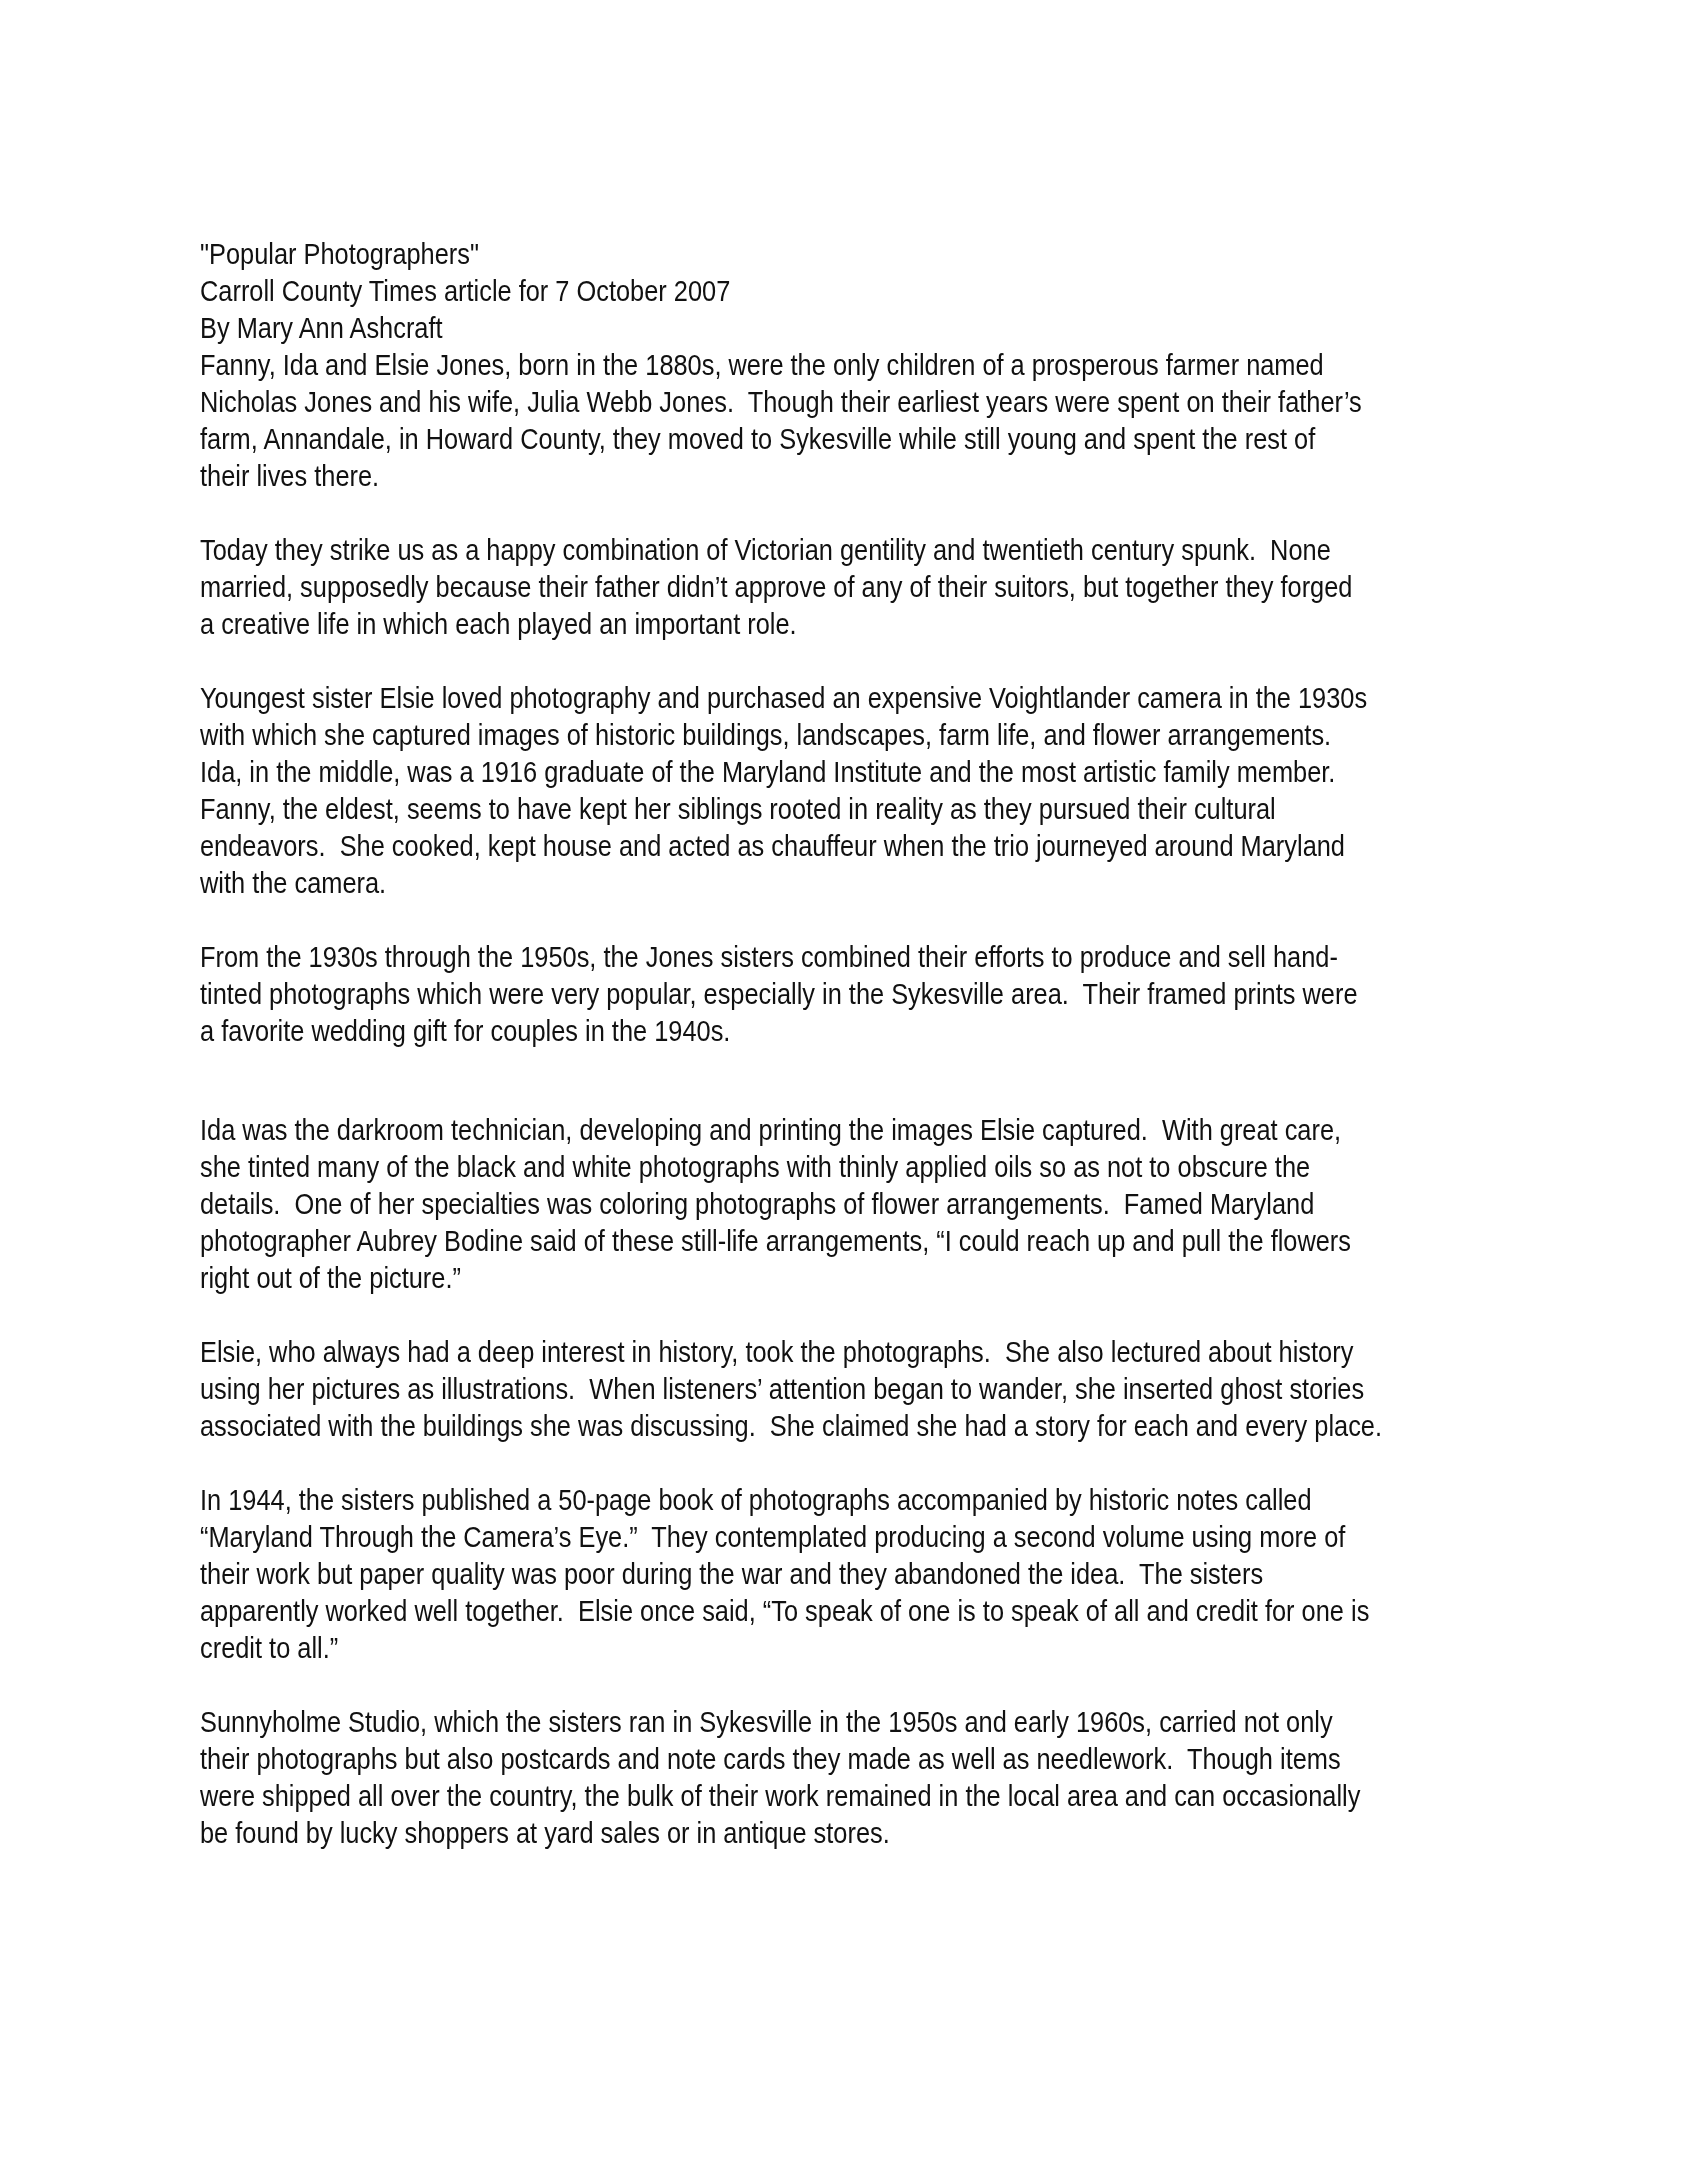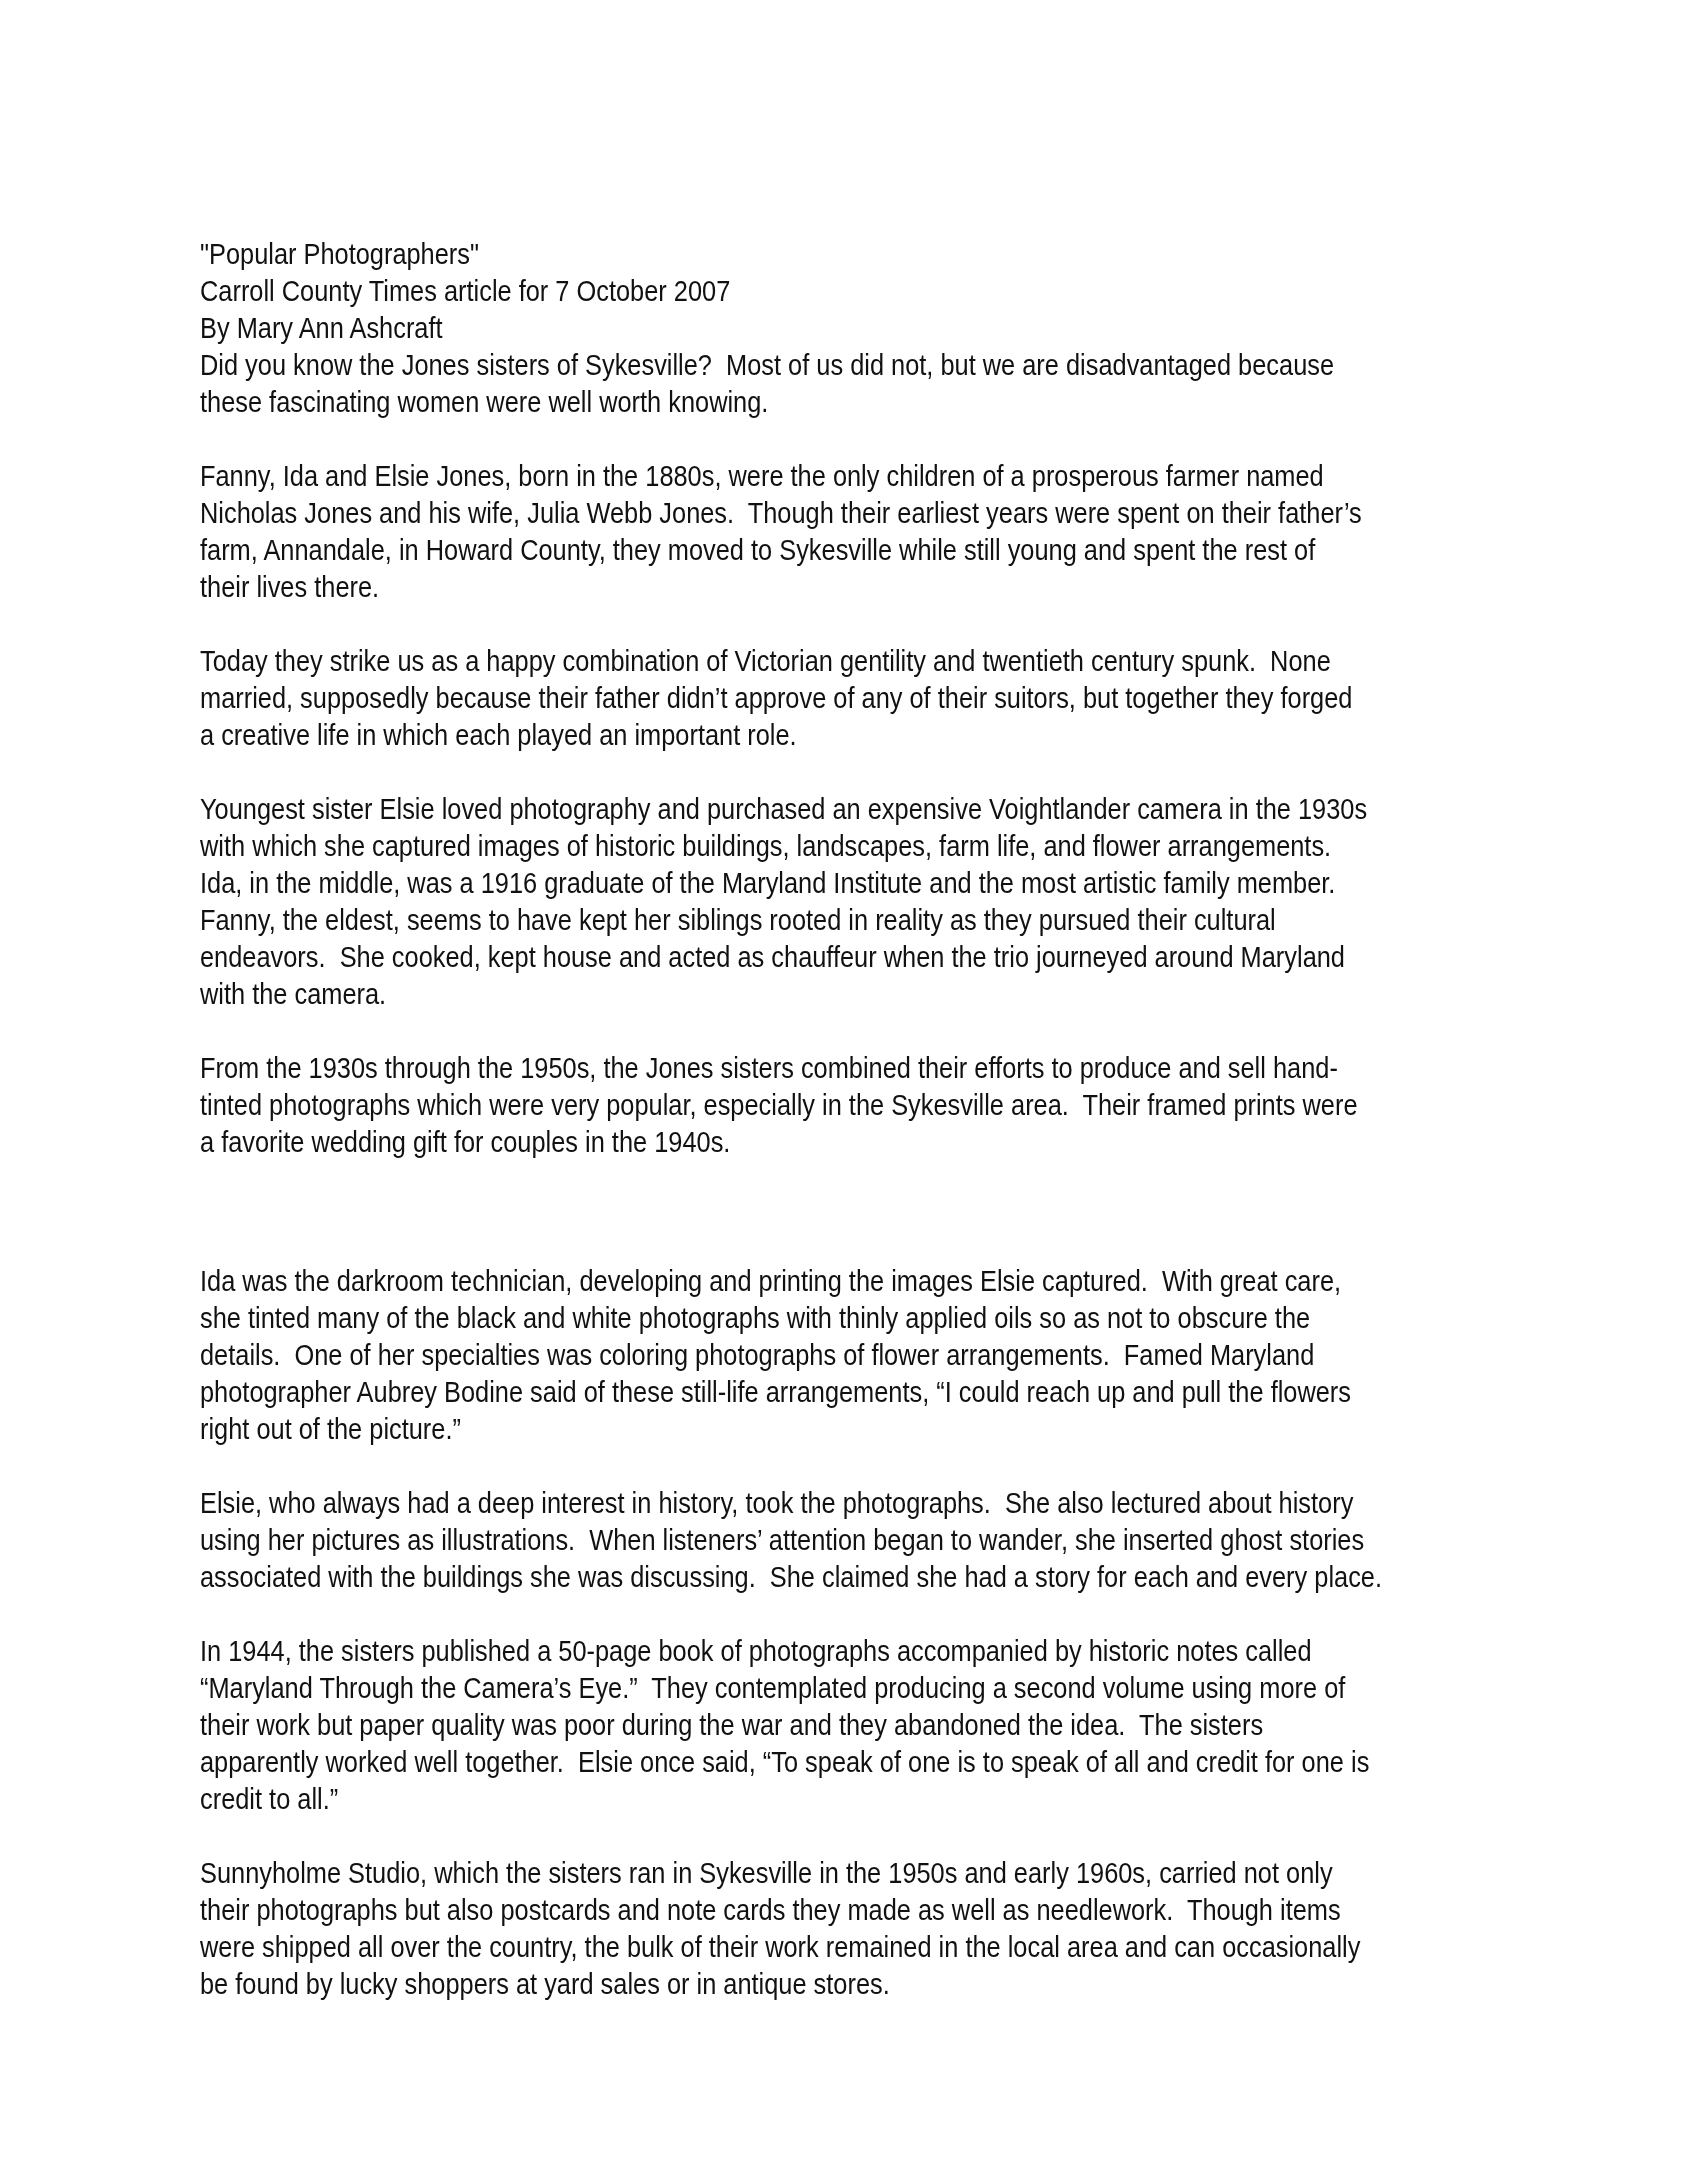--- a/index.html
+++ b/index.html
@@ -35,42 +35,38 @@
     display: block;
     white-space: pre;
     height: 37px;
     transform: scaleX(0.875);
     transform-origin: left center;
   }
   .para {
     margin: 0 0 37px 0;
   }
   .para.extra-gap {
-    margin-bottom: 102px;
+    margin-bottom: 62px;
   }
   .header-block {
     margin: 0;
   }
 </style>
 </head>
 <body>
 
 <div class="page">
   <div class="text-block">
 
     <div class="header-block">
       <span class="line">"Popular Photographers"</span>
       <span class="line">Carroll County Times article for 7 October 2007</span>
       <span class="line">By Mary Ann Ashcraft</span>
     </div>
 
-    <div class="para">
-      <span class="line">Did you know the Jones sisters of Sykesville?  Most of us did not, but we are disadvantaged because</span>
-      <span class="line">these fascinating women were well worth knowing.</span>
-    </div>
 
     <div class="para">
       <span class="line">Fanny, Ida and Elsie Jones, born in the 1880s, were the only children of a prosperous farmer named</span>
       <span class="line">Nicholas Jones and his wife, Julia Webb Jones.  Though their earliest years were spent on their father’s</span>
       <span class="line">farm, Annandale, in Howard County, they moved to Sykesville while still young and spent the rest of</span>
       <span class="line">their lives there.</span>
     </div>
 
     <div class="para">
       <span class="line">Today they strike us as a happy combination of Victorian gentility and twentieth century spunk.  None</span>

